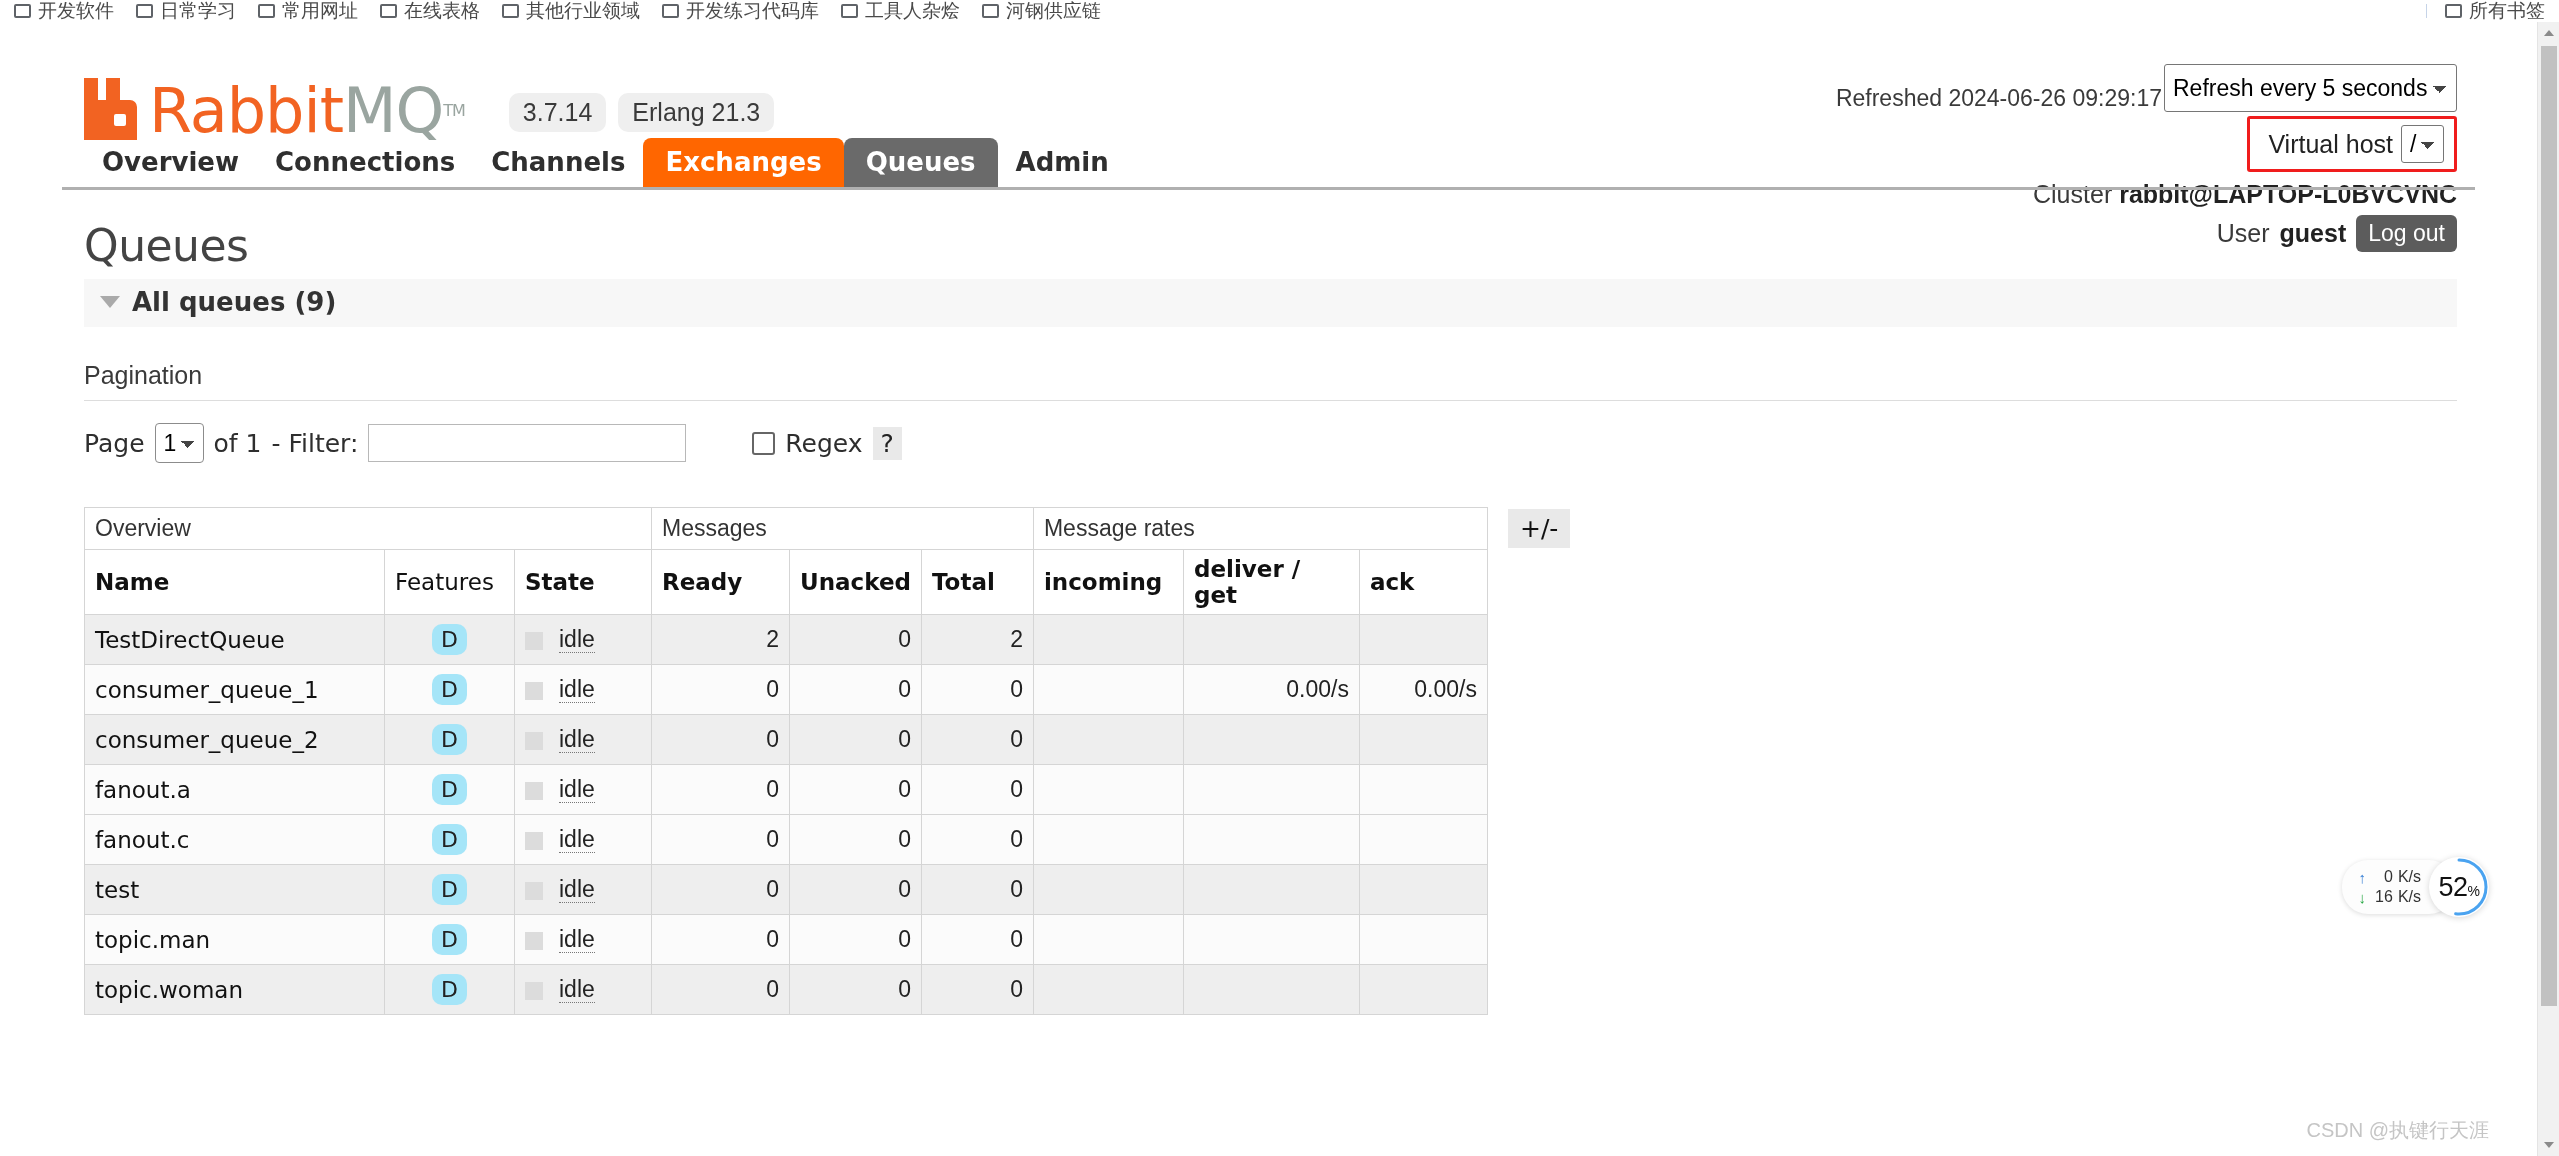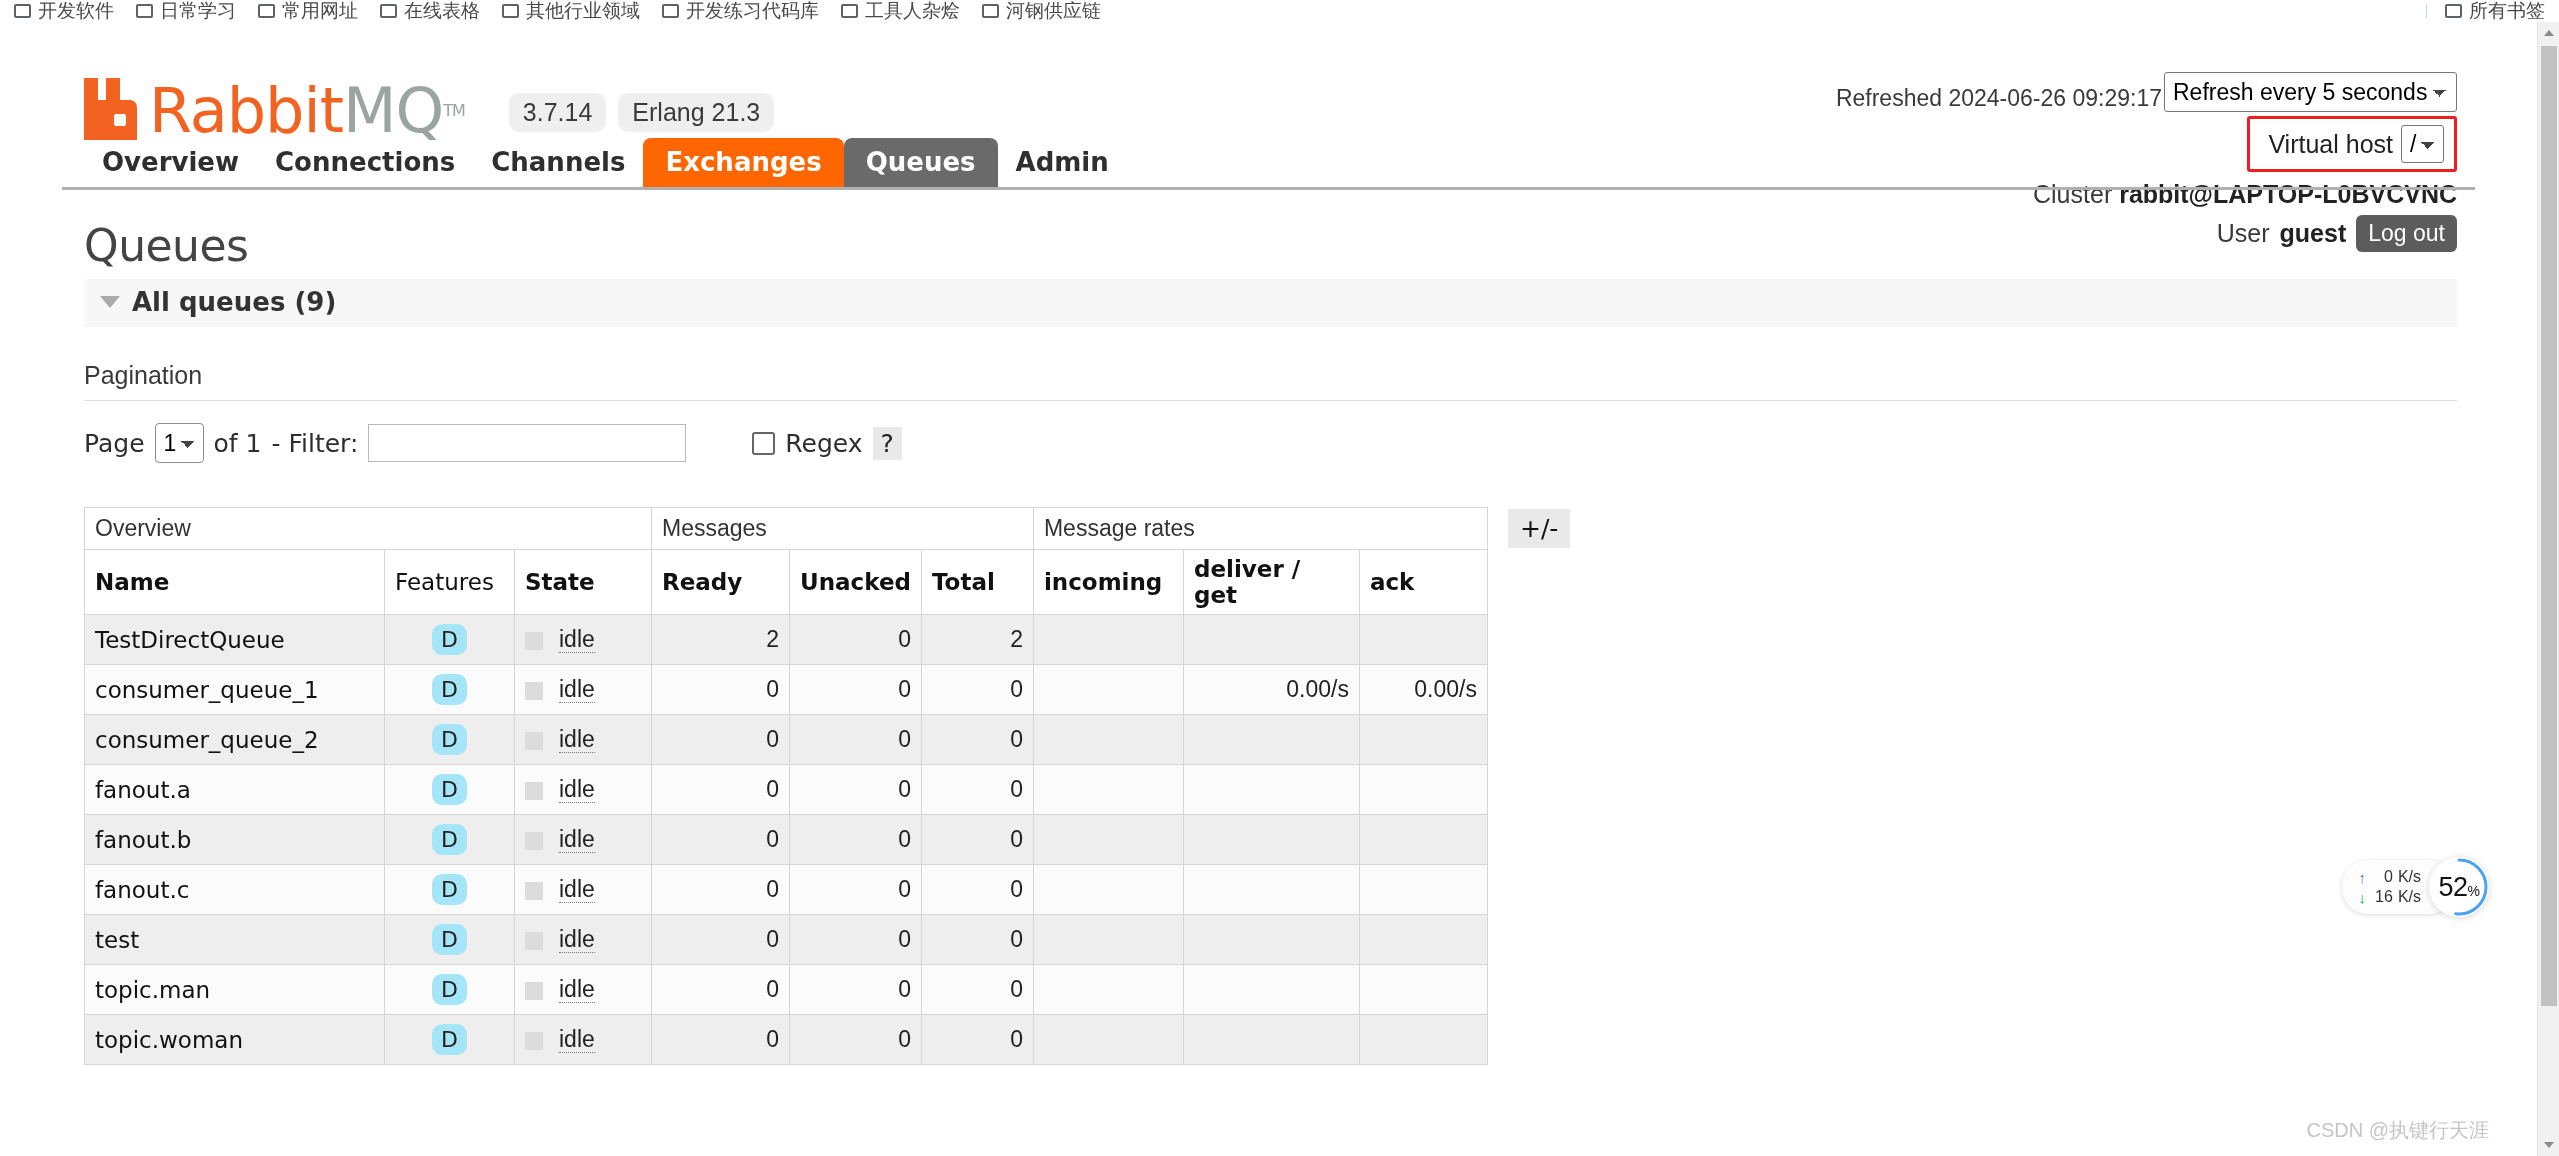--- a/index.html
+++ b/index.html
@@ -148,21 +148,21 @@
     appearance: none;
     -webkit-appearance: none;
     background-image:
       linear-gradient(45deg, transparent 50%, #444 50%),
       linear-gradient(135deg, #444 50%, transparent 50%);
     background-position:
       calc(100% - 16px) calc(50% + 1px),
       calc(100% - 10px) calc(50% + 1px);
     background-size: 7px 7px, 7px 7px;
     background-repeat: no-repeat;
-    height: 40px;
+    height: 48px;
     cursor: pointer;
     margin-top: 40px;
   }
   .vhost-wrap {
     position: relative;
     display: inline-flex; align-items: center; gap: 8px;
     justify-content: flex-end;
     border: 3px solid #f01d1d;
     border-radius: 3px;
     padding: 6px 10px 6px 18px;
@@ -684,31 +684,20 @@
             <td class="qname">fanout.a</td>
             <td class="feat"><span class="d-badge">D</span></td>
             <td class="state"><span class="state-sq"></span><span class="state-txt">idle</span></td>
             <td class="num">0</td>
             <td class="num">0</td>
             <td class="num">0</td>
             <td class="rate"></td>
             <td class="rate"></td>
             <td class="rate"></td>
           </tr>
-          <tr class="odd">
-            <td class="qname">fanout.b</td>
-            <td class="feat"><span class="d-badge">D</span></td>
-            <td class="state"><span class="state-sq"></span><span class="state-txt">idle</span></td>
-            <td class="num">0</td>
-            <td class="num">0</td>
-            <td class="num">0</td>
-            <td class="rate"></td>
-            <td class="rate"></td>
-            <td class="rate"></td>
-          </tr>
           <tr class="even">
             <td class="qname">fanout.c</td>
             <td class="feat"><span class="d-badge">D</span></td>
             <td class="state"><span class="state-sq"></span><span class="state-txt">idle</span></td>
             <td class="num">0</td>
             <td class="num">0</td>
             <td class="num">0</td>
             <td class="rate"></td>
             <td class="rate"></td>
             <td class="rate"></td>

